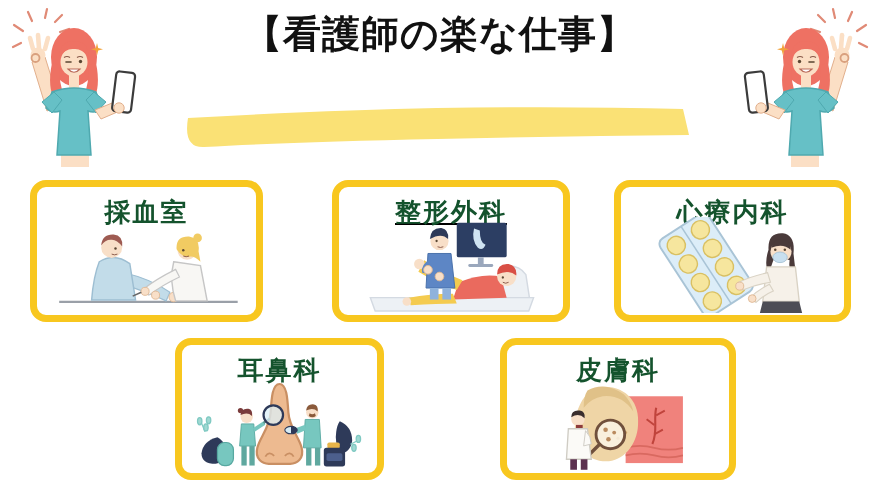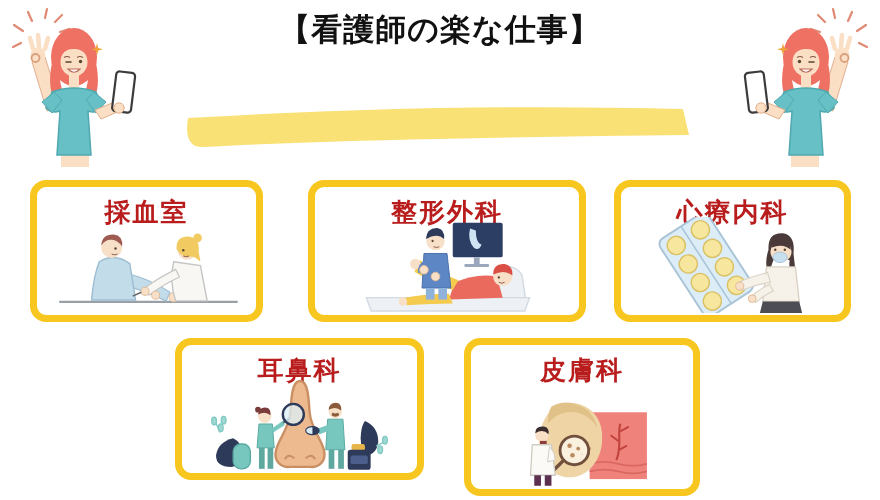--- a/index.html
+++ b/index.html
@@ -1,33 +1,33 @@
 <!DOCTYPE html>
 <html><head>
 <meta charset="utf-8">
 <style>
   html,body{margin:0;padding:0;background:#fff;}
   .canvas{position:relative;width:880px;height:500px;background:#fff;overflow:hidden;
           font-family:"Liberation Sans","DejaVu Sans",sans-serif;}
   .title{position:absolute;top:10px;left:0;width:100%;text-align:center;
-         font-size:31px;font-weight:900;color:#111;line-height:1.3;letter-spacing:1px;}
+         font-size:38px;font-weight:900;color:#111;line-height:1.3;letter-spacing:1px;}
   .brush{position:absolute;left:170px;top:105px;width:540px;height:50px;}
   .figure{position:absolute;top:5px;width:150px;height:165px;}
   .figure-left{left:5px;}
   .figure-right{right:5px;transform:scaleX(-1);}
   .card{position:absolute;background:#fff;border:7px solid #F8C71F;border-radius:16px;
         box-sizing:border-box;}
-  .card-label{text-align:center;font-size:26px;font-weight:900;color:#b91c1c;margin-top:8px;
+  .card-label{text-align:center;font-size:26px;font-weight:900;color:#14532d;margin-top:8px;
               letter-spacing:2px;}
   .card-art{position:absolute;left:0;right:0;bottom:2px;display:flex;justify-content:center;}
   .c1{left:30px;top:180px;width:233px;height:142px;}
-  .c2{left:308px;top:180px;width:278px;height:142px;}
+  .c2{left:332px;top:180px;width:238px;height:142px;text-decoration:underline;}
   .c3{left:614px;top:180px;width:237px;height:142px;}
-  .c4{left:175px;top:338px;width:249px;height:142px;}
-  .c5{left:464px;top:338px;width:236px;height:158px;}
+  .c4{left:175px;top:338px;width:209px;height:142px;}
+  .c5{left:500px;top:338px;width:236px;height:142px;}
 </style>
 </head>
 <body>
 
 <div class="canvas">
 
   <div class="title">
     <div>【看護師の楽な仕事】</div>
   </div>
 

